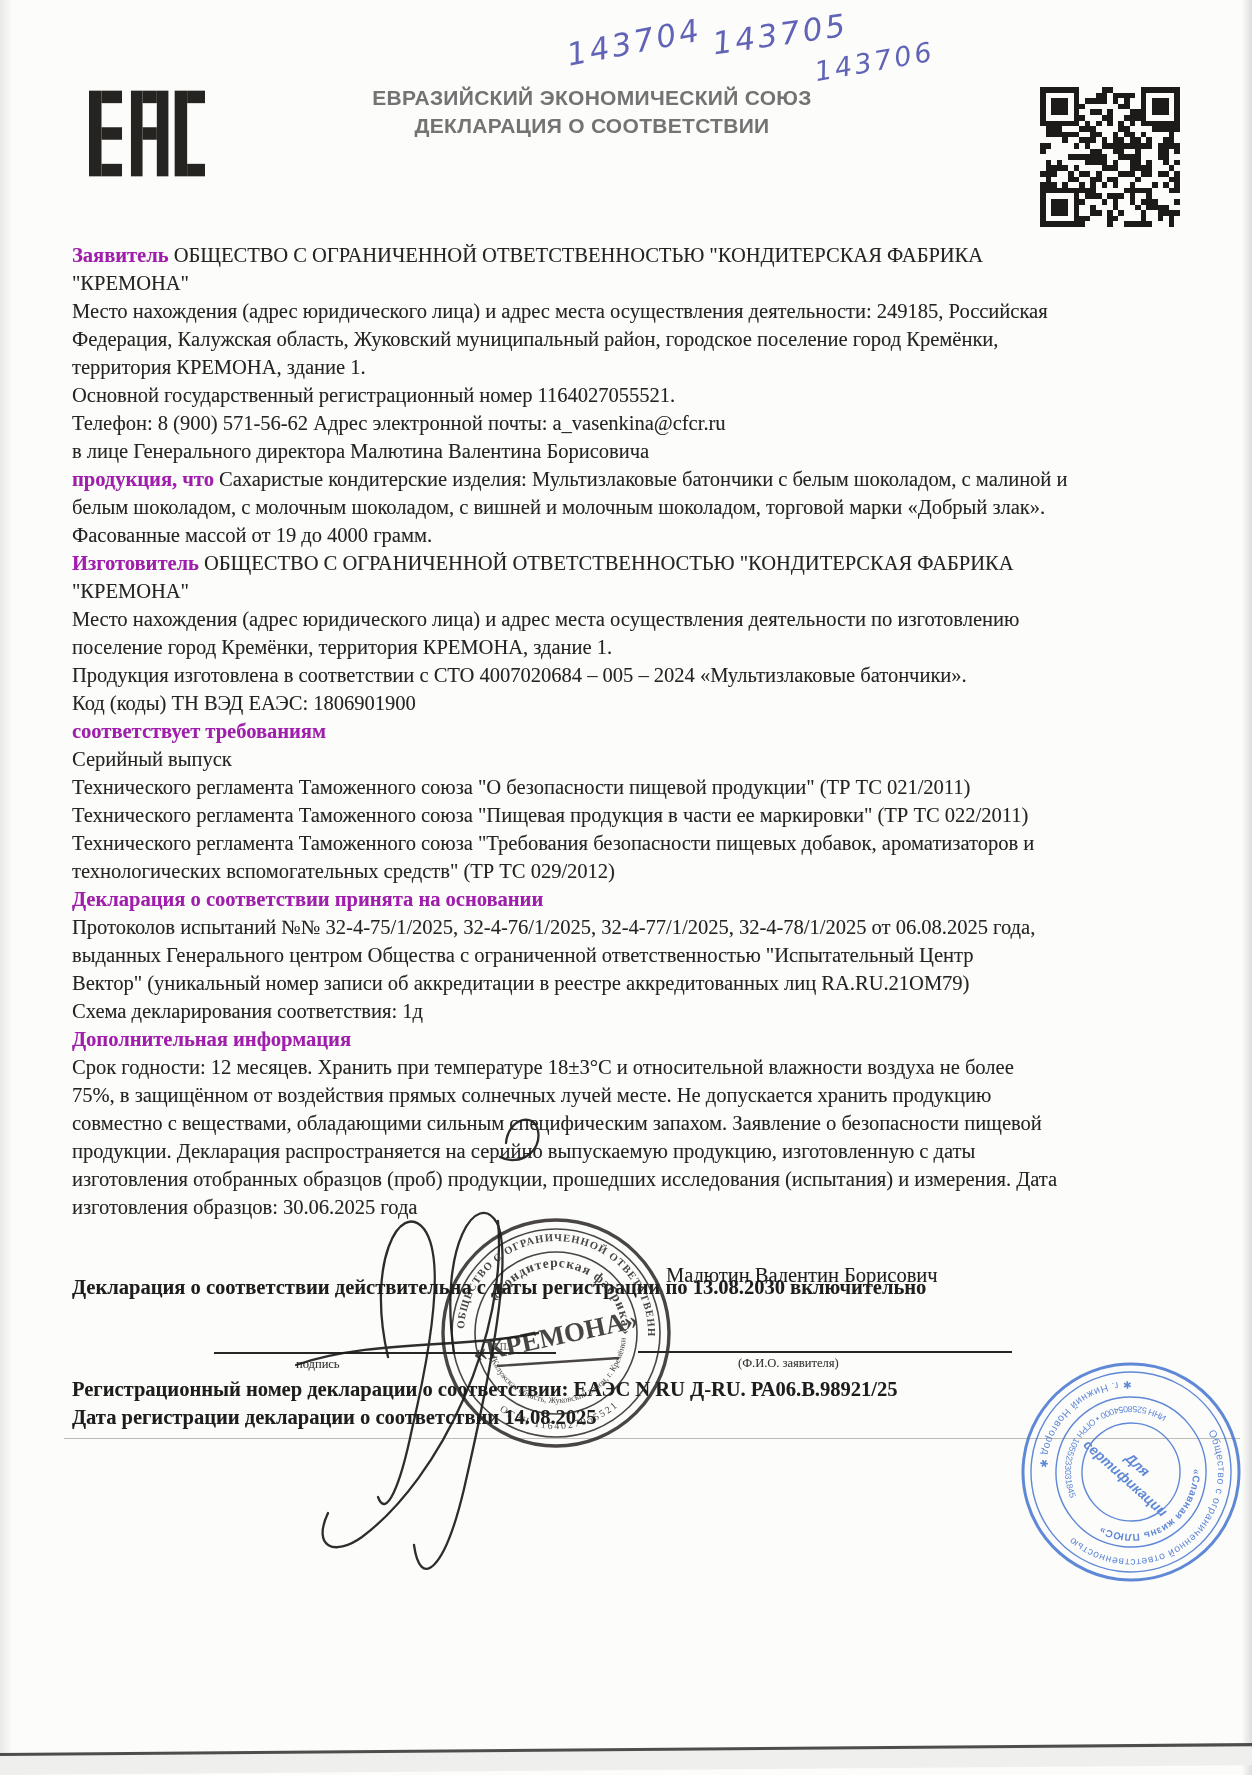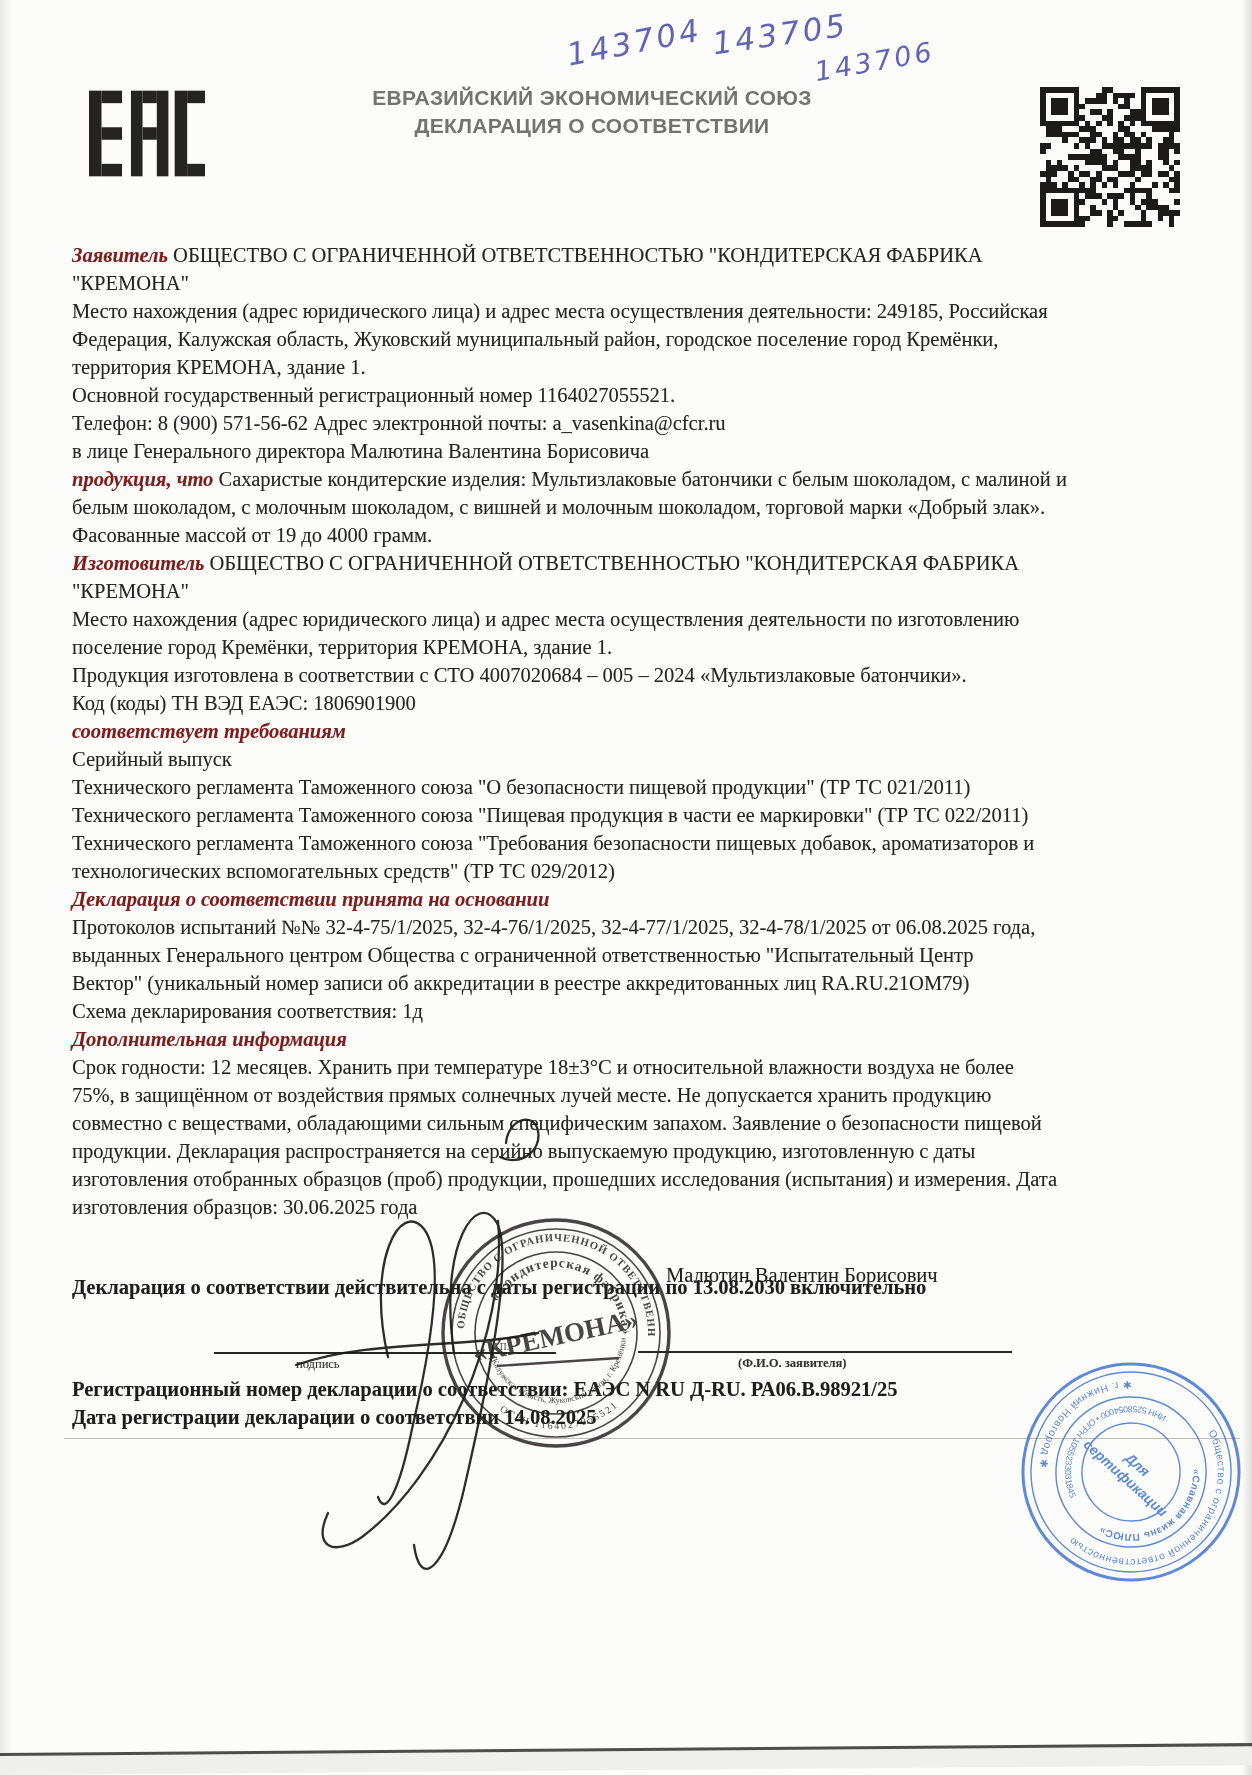--- a/index.html
+++ b/index.html
@@ -22,31 +22,31 @@
   #hw3{left:814px;top:46px;transform:rotate(-10deg);font-size:27px;}
   #title{position:absolute;left:312px;top:84px;width:560px;text-align:center;
          font-family:"Liberation Sans",sans-serif;font-weight:bold;font-size:21px;
          line-height:28px;color:#737373;letter-spacing:.3px;}
   #qr{position:absolute;left:1040px;top:86px;width:140px;height:142px;}
 
   
   #doc-body{position:absolute;left:72px;top:241px;width:1140px;}
   .bline{height:28px;line-height:28px;font-size:20.5px;white-space:nowrap;
          color:#242424;text-shadow:.3px .3px 0 rgba(40,40,40,.25);}
-  .bline .b{font-weight:bold;color:#7f1d1d;font-style:italic;}
+  .bline .b{font-weight:bold;color:#a21caf;}
 
   
   .foot{position:absolute;font-size:20.5px;white-space:nowrap;color:#1d1d1d;
         text-shadow:.3px .3px 0 rgba(40,40,40,.25);}
   #validity{left:72px;top:1276px;font-weight:bold;}
   #sig-line{position:absolute;left:214px;top:1352px;width:342px;border-top:2px solid #262626;}
   #sig-cap{left:296px;top:1357px;font-size:12.5px;color:#333;}
   #applicant-name{left:666px;top:1264px;}
   #name-line{position:absolute;left:638px;top:1351px;width:374px;border-top:2px solid #262626;}
-  #name-cap{left:738px;top:1356px;font-size:12.5px;color:#333;font-weight:bold;}
+  #name-cap{left:738px;top:1356px;font-size:12.5px;color:#333;}
   #reg-line{left:72px;top:1378px;font-weight:bold;}
   #date-line{left:72px;top:1406px;font-weight:bold;}
   #thin-rule{position:absolute;left:64px;top:1438px;width:1176px;border-top:1.6px solid #b3afa7;opacity:.85;}
 
   
   #stamp-black{position:absolute;left:437px;top:1214px;width:238px;height:238px;opacity:.87;}
   #stamp-blue{position:absolute;left:1018px;top:1359px;width:226px;height:226px;opacity:.82;}
   #signature{position:absolute;left:240px;top:1095px;width:330px;height:510px;}
 </style>
 </head>

